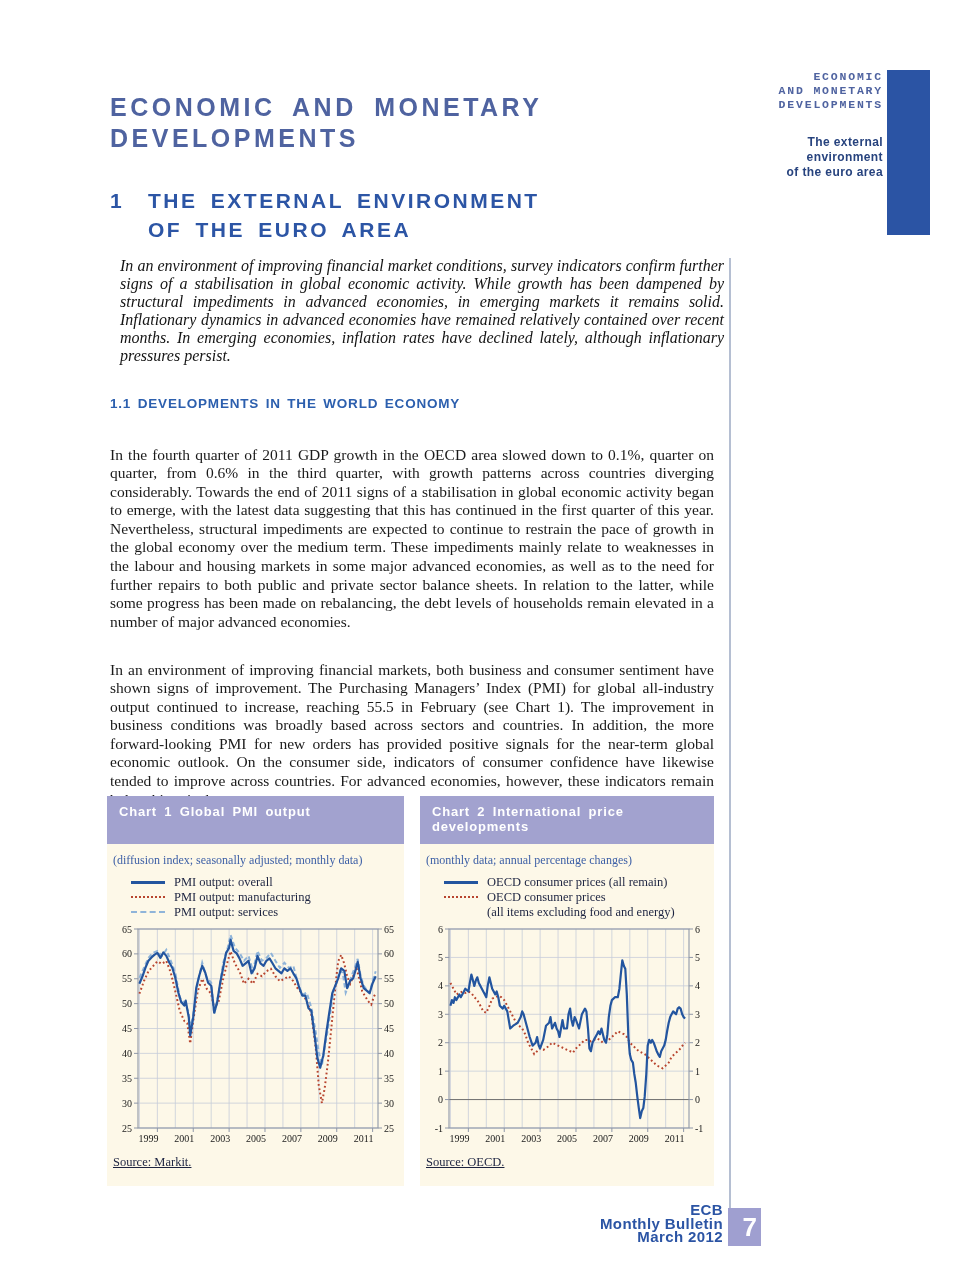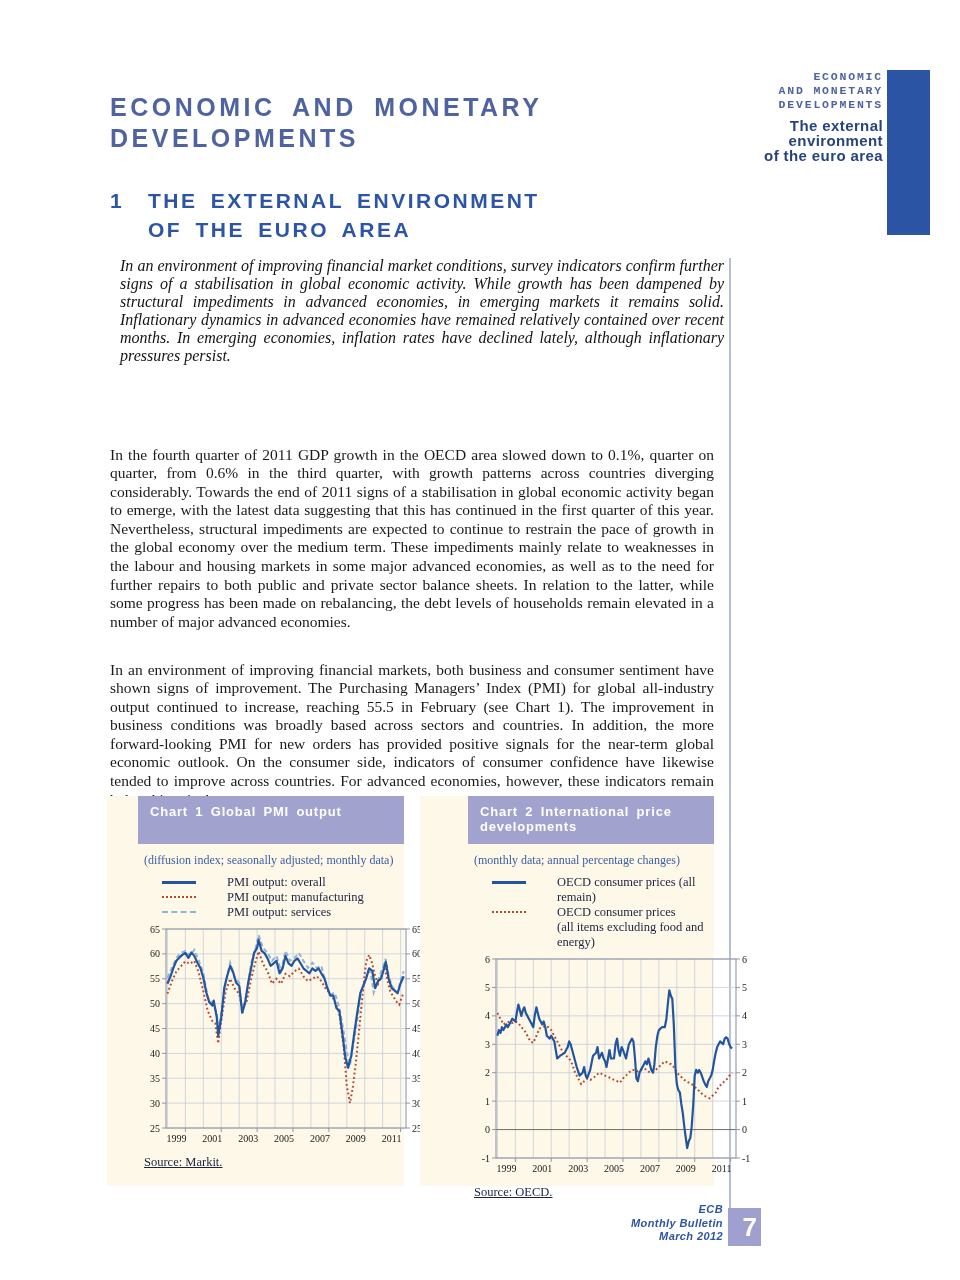--- a/index.html
+++ b/index.html
@@ -21,62 +21,62 @@
     font-size:21px;line-height:29px;letter-spacing:2.5px;word-spacing:5px;
     color:#2c55a5;
   }
   .section-title .sec-num{width:38px;flex:none;}
   
   .margin-head{
     position:absolute;top:70px;right:77px;text-align:right;
     font-family:"Liberation Sans", sans-serif;
   }
   .mh-title{font-weight:bold;font-size:11.5px;line-height:14px;letter-spacing:1.8px;color:#4f63a0;font-family:Liberation Mono, monospace;}
-  .mh-sub{margin-top:6px;font-weight:bold;font-size:15px;line-height:15px;letter-spacing:0.4px;color:#27437e;}
+  .mh-sub{margin-top:23px;font-weight:bold;font-size:12px;line-height:15px;letter-spacing:0.4px;color:#27437e;}
   .blue-bar{position:absolute;left:887px;top:70px;width:43px;height:165px;background:#2b54a4;}
   
   .vrule{position:absolute;left:729px;top:258px;width:2px;height:950px;background:#b5bfd2;}
   
   .lead{
     position:absolute;left:120px;top:257px;width:604px;
     font-style:italic;font-size:16px;line-height:18px;text-align:justify;color:#141414;
   }
   .subhead{
     position:absolute;left:110px;top:396px;
     font-family:"Liberation Sans", sans-serif;font-weight:bold;
     font-size:13.5px;letter-spacing:0.8px;word-spacing:2px;color:#2c5fae;
   }
   .body-para{position:absolute;left:110px;width:604px;font-size:15.5px;line-height:18.6px;text-align:justify;}
   #para-1{top:430px;}
   #para-2{top:645px;}
   
   .chart-panel{position:absolute;top:796px;height:390px;background:#fdf8e8;box-sizing:border-box;}
-  #panel-1{left:107px;width:297px;padding-left:31px;}
+  #panel-1{left:107px;width:297px;}
   #panel-2{left:420px;width:294px;}
   .chart-titlebar{
     height:48px;background:#a2a2cf;box-sizing:border-box;padding:8px 10px 0 12px;
     font-family:"Liberation Sans", sans-serif;font-weight:bold;font-size:13px;
     letter-spacing:0.8px;word-spacing:3px;color:#ffffff;
   }
   .chart-subtitle{margin:9px 8px 0 6px;font-size:12px;color:#3c5fa6;}
   .legend{margin:7px 0 0 24px;padding:0;list-style:none;font-size:12.5px;color:#1c2340;}
-  .legend li{display:flex;line-height:15px;gap:22px;}
+  .legend li{display:flex;line-height:15px;}
   .legend .swatch{width:34px;margin-right:9px;position:relative;flex:none;}
   .legend .swatch::before{content:"";position:absolute;left:0;right:0;top:6px;}
   .legend .sw-solid::before{border-top:3px solid #23559f;}
   .legend .sw-dotted::before{border-top:2px dotted #b8452e;}
   .legend .sw-dashed::before{border-top:2px dashed #8fb4d9;}
   .legend .lbl span{display:block;}
   svg.chart{display:block;margin:3px auto 0 auto;width:292px;height:230px;}
   .chart-source{margin:2px 0 0 6px;font-size:12.5px;color:#1c2340;text-decoration:underline;}
   
   .footer-lines{
     position:absolute;right:237px;top:1203px;text-align:right;
     font-family:"Liberation Sans", sans-serif;font-weight:bold;
-    font-size:11px;line-height:13.5px;letter-spacing:0.4px;color:#2b54a4;font-style:italic;
+    font-size:15px;line-height:13.5px;letter-spacing:0.4px;color:#2b54a4;
   }
   .page-square{
     position:absolute;left:728px;top:1208px;width:33px;height:38px;background:#9f9fd0;
     display:flex;align-items:center;justify-content:flex-end;box-sizing:border-box;padding-right:4px;
     font-family:"Liberation Sans", sans-serif;font-weight:bold;font-size:26px;color:#ffffff;
   }
 </style>
 </head>
 <body>
 
@@ -106,20 +106,21 @@
       <div>environment</div>
       <div>of the euro area</div>
     </div>
   </div>
   <div class="blue-bar"></div>
 
   <div class="vrule"></div>
 
   <div class="lead">In an environment of improving financial market conditions, survey indicators confirm further signs of a stabilisation in global economic activity. While growth has been dampened by structural impediments in advanced economies, in emerging markets it remains solid. Inflationary dynamics in advanced economies have remained relatively contained over recent months. In emerging economies, inflation rates have declined lately, although inflationary pressures persist.</div>
 
+  <div class="subhead">1.1 DEVELOPMENTS IN THE WORLD ECONOMY</div>
 
   <p class="body-para" id="para-1">In the fourth quarter of 2011 GDP growth in the OECD area slowed down to 0.1%, quarter on quarter, from 0.6% in the third quarter, with growth patterns across countries diverging considerably. Towards the end of 2011 signs of a stabilisation in global economic activity began to emerge, with the latest data suggesting that this has continued in the first quarter of this year. Nevertheless, structural impediments are expected to continue to restrain the pace of growth in the global economy over the medium term. These impediments mainly relate to weaknesses in the labour and housing markets in some major advanced economies, as well as to the need for further repairs to both public and private sector balance sheets. In relation to the latter, while some progress has been made on rebalancing, the debt levels of households remain elevated in a number of major advanced economies.</p>
   <p class="body-para" id="para-2">In an environment of improving financial markets, both business and consumer sentiment have shown signs of improvement. The Purchasing Managers’ Index (PMI) for global all-industry output continued to increase, reaching 55.5 in February (see Chart 1). The improvement in business conditions was broadly based across sectors and countries. In addition, the more forward-looking PMI for new orders has provided positive signals for the near-term global economic outlook. On the consumer side, indicators of consumer confidence have likewise tended to improve across countries. For advanced economies, however, these indicators remain below historical averages.</p>
 
   <figure class="chart-panel" id="panel-1" style="margin:0;">
     <div class="chart-titlebar">Chart 1 Global PMI output</div>
     <div class="chart-subtitle">(diffusion index; seasonally adjusted; monthly data)</div>
     <ul class="legend">
         <li>
           <span class="swatch sw-solid"></span>
@@ -220,21 +221,21 @@
             <rect x="28" y="6" width="240" height="199"></rect>
           </clipPath>
         </defs>
         <polyline points="29.4,70.7 33.9,58.2 38.4,48.3 42.9,43.3 47.4,38.3 51.9,40.8 56.3,37.8 60.8,49.8 65.3,68.2 69.8,88.1 74.3,98.0 77.3,100.5 80.2,120.4 83.2,98.0 87.7,68.2 92.2,55.8 96.7,65.7 101.2,70.7 104.2,85.6 108.7,78.1 113.2,55.8 117.7,38.3 120.6,28.4 125.0,40.8 129.5,48.3 134.0,60.7 138.5,55.8 143.0,60.7 147.5,50.8 151.9,53.3 156.4,48.3 160.9,45.8 165.4,53.3 169.9,58.2 174.4,55.8 178.9,53.3 183.3,58.2 187.8,65.7 192.3,70.7 196.8,78.1 201.3,90.6 205.8,125.4 208.8,162.7 211.9,180.1 214.7,165.2 217.8,140.3 220.8,110.5 223.7,80.6 226.7,50.8 228.2,38.3 231.2,31.9 234.3,40.8 237.1,53.3 240.2,60.7 243.2,53.3 246.1,43.3 249.2,55.8 252.2,68.2 255.1,73.2 258.1,78.1 261.2,81.6 264.1,73.2 265.7,70.7" fill="none" stroke="#b8452e" clip-path="url(#clip0)" stroke-width="2" stroke-dasharray="1.8 2.6"></polyline>
         <polyline points="29.4,54.8 33.9,44.8 38.4,34.9 42.9,29.9 47.4,27.9 51.9,32.9 56.3,26.9 60.8,37.8 65.3,49.8 69.8,74.7 74.3,79.6 78.8,89.6 80.2,106.5 83.2,91.6 87.7,59.7 92.2,39.8 96.7,54.8 101.2,59.7 104.2,91.6 108.7,69.7 113.2,39.8 117.7,24.9 120.6,12.0 125.0,24.9 129.5,29.9 134.0,37.8 138.5,32.9 143.0,47.8 147.5,27.9 151.9,37.8 156.4,34.9 160.9,29.9 165.4,37.8 169.9,44.8 174.4,39.8 178.9,44.8 183.3,42.8 187.8,59.7 192.3,71.7 196.8,69.7 201.3,84.6 205.8,109.5 208.8,129.4 211.9,142.3 214.7,124.4 217.8,106.5 220.8,86.6 223.7,66.7 226.7,59.7 229.8,47.8 232.7,49.8 235.7,69.7 238.8,61.7 241.6,52.8 244.7,44.8 247.7,35.8 250.6,52.8 253.7,62.7 256.7,66.7 259.6,69.7 262.6,57.7 265.7,48.3" fill="none" stroke="#8fb4d9" clip-path="url(#clip0)" stroke-width="2" stroke-dasharray="4.5 2.8"></polyline>
         <polyline points="29.4,60.7 32.5,53.3 35.4,44.8 38.4,37.8 41.5,34.4 44.3,31.9 47.4,29.9 50.4,34.9 53.3,29.4 56.3,32.9 59.4,39.8 62.3,44.8 65.3,54.8 68.4,69.7 71.2,79.1 74.3,82.6 75.7,77.6 78.8,94.6 80.2,112.5 83.2,94.6 86.3,64.7 89.2,52.8 92.2,42.8 95.3,49.8 98.1,59.7 101.2,62.7 104.2,89.6 107.1,79.6 110.2,59.7 113.2,44.8 116.1,29.9 119.1,24.9 120.6,16.9 123.6,27.9 126.7,30.4 129.5,35.4 132.6,42.8 135.6,40.3 138.5,37.8 141.5,50.3 144.6,45.3 147.5,32.9 150.5,40.3 153.6,42.8 156.4,37.8 159.5,35.4 162.5,40.3 165.4,45.3 168.4,47.8 171.5,50.3 174.4,45.3 177.4,47.8 180.5,45.3 183.3,50.3 186.4,55.3 189.4,65.2 192.3,72.7 195.4,72.7 198.4,85.1 201.3,87.6 204.3,110.0 207.4,134.9 210.2,144.8 213.3,132.4 216.3,110.0 219.2,90.1 222.3,70.2 225.3,62.7 228.2,55.3 231.2,45.3 234.3,47.8 237.1,65.2 240.2,57.7 243.2,55.3 246.1,45.3 247.7,38.8 250.6,55.3 253.7,65.2 256.7,67.7 259.6,70.2 262.6,60.2 265.7,53.3" fill="none" stroke="#23559f" clip-path="url(#clip0)" stroke-width="2.2" stroke-linejoin="round"></polyline>
       </svg>
     <div class="chart-source">Source: Markit.</div>
   </figure>
 
-  <figure class="chart-panel" id="panel-2" style="margin:0;padding-left:48px;">
+  <figure class="chart-panel" id="panel-2" style="margin:0;">
     <div class="chart-titlebar">Chart 2 International price developments</div>
     <div class="chart-subtitle">(monthly data; annual percentage changes)</div>
     <ul class="legend">
         <li>
           <span class="swatch sw-solid"></span>
           <span class="lbl">
             <span>OECD consumer prices (all remain)</span>
           </span>
         </li>
         <li>

